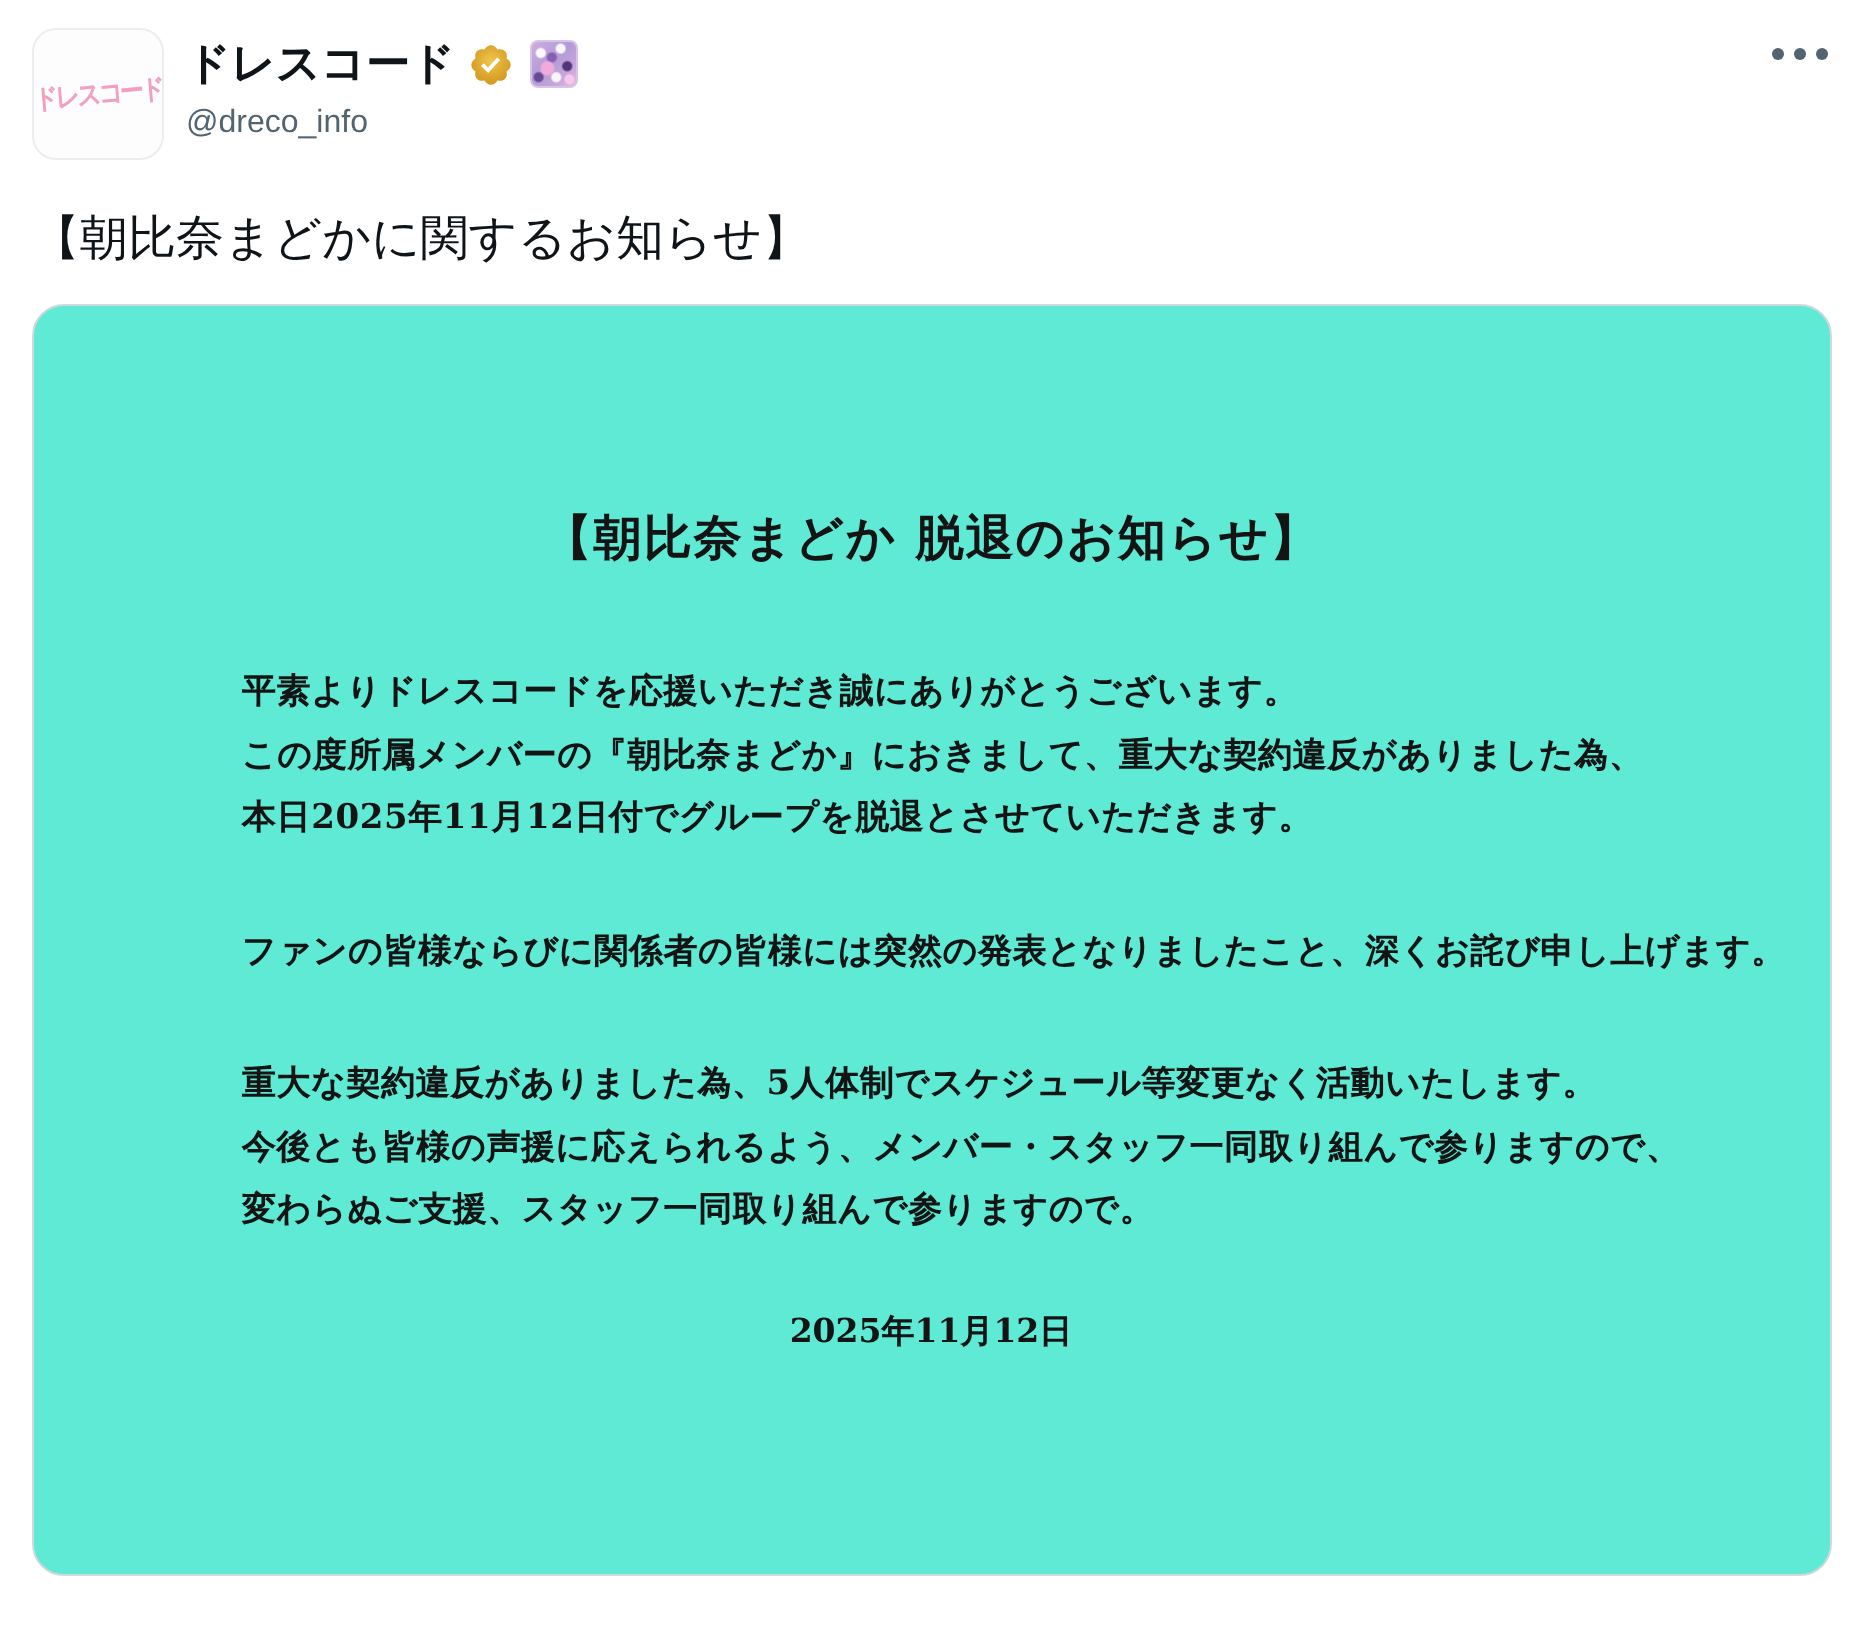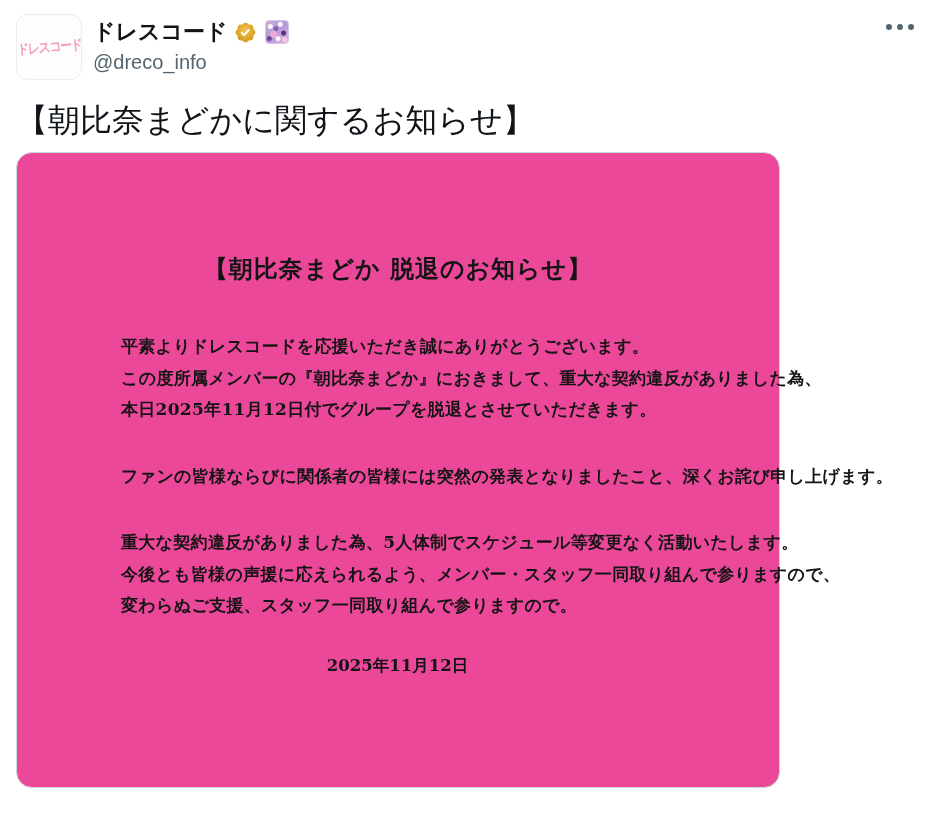--- a/index.html
+++ b/index.html
@@ -36,36 +36,36 @@
       radial-gradient(circle at 65% 15%, rgba(255,255,255,.9) 0 2px, transparent 3px),
       radial-gradient(circle at 80% 55%, rgba(70,40,110,.9) 0 2px, transparent 3px),
       radial-gradient(circle at 35% 60%, rgba(245,170,220,.95) 0 3px, transparent 4px),
       radial-gradient(circle at 55% 80%, rgba(255,255,255,.9) 0 2px, transparent 3px),
       radial-gradient(circle at 15% 80%, rgba(90,60,140,.85) 0 2px, transparent 3px),
       radial-gradient(circle at 85% 85%, rgba(250,200,235,.95) 0 2px, transparent 3px),
       radial-gradient(circle at 45% 35%, rgba(120,80,170,.8) 0 2px, transparent 3px),
       linear-gradient(135deg,#cdaede 0%,#b39bd8 45%,#c4a3d9 70%,#e3b9e0 100%);
     border:1px solid #d8c4e8;
   }
-  .handle { font-size:20px; color:#536471; line-height:24px; margin-top:5px; cursor:pointer; }
+  .handle { font-size:16px; color:#536471; line-height:24px; margin-top:5px; cursor:pointer; }
   .more-btn {
     margin-left:auto; border:none; background:transparent; cursor:pointer;
     padding:10px 2px 0 0; display:flex; gap:5px;
   }
   .more-btn i { width:6px; height:6px; border-radius:50%; background:#536471; display:block; }
 
   
   .tweet-text {
-    margin-top:24px; font-size:32px; line-height:32px; color:#0f1419;
+    margin-top:24px; font-size:24px; line-height:32px; color:#0f1419;
   }
 
   
   .media-card {
-    margin-top:16px; width:764px; height:636px;
-    border:1px solid #cfd9de; border-radius:16px; background:#ec4899;
+    margin-top:16px; width:900px; height:636px;
+    border:1px solid #cfd9de; border-radius:16px; background:#5eead4;
     padding:100px 45px 0 104px; cursor:pointer;
     font-family:"DejaVu Serif","Liberation Serif",serif;
     color:#141414;
   }
   .doc-title {
     text-align:center; font-size:24px; font-weight:bold;
     letter-spacing:1px; white-space:nowrap;
     margin-right:59px; 
   }
   .doc-para { margin-top:35px; }

